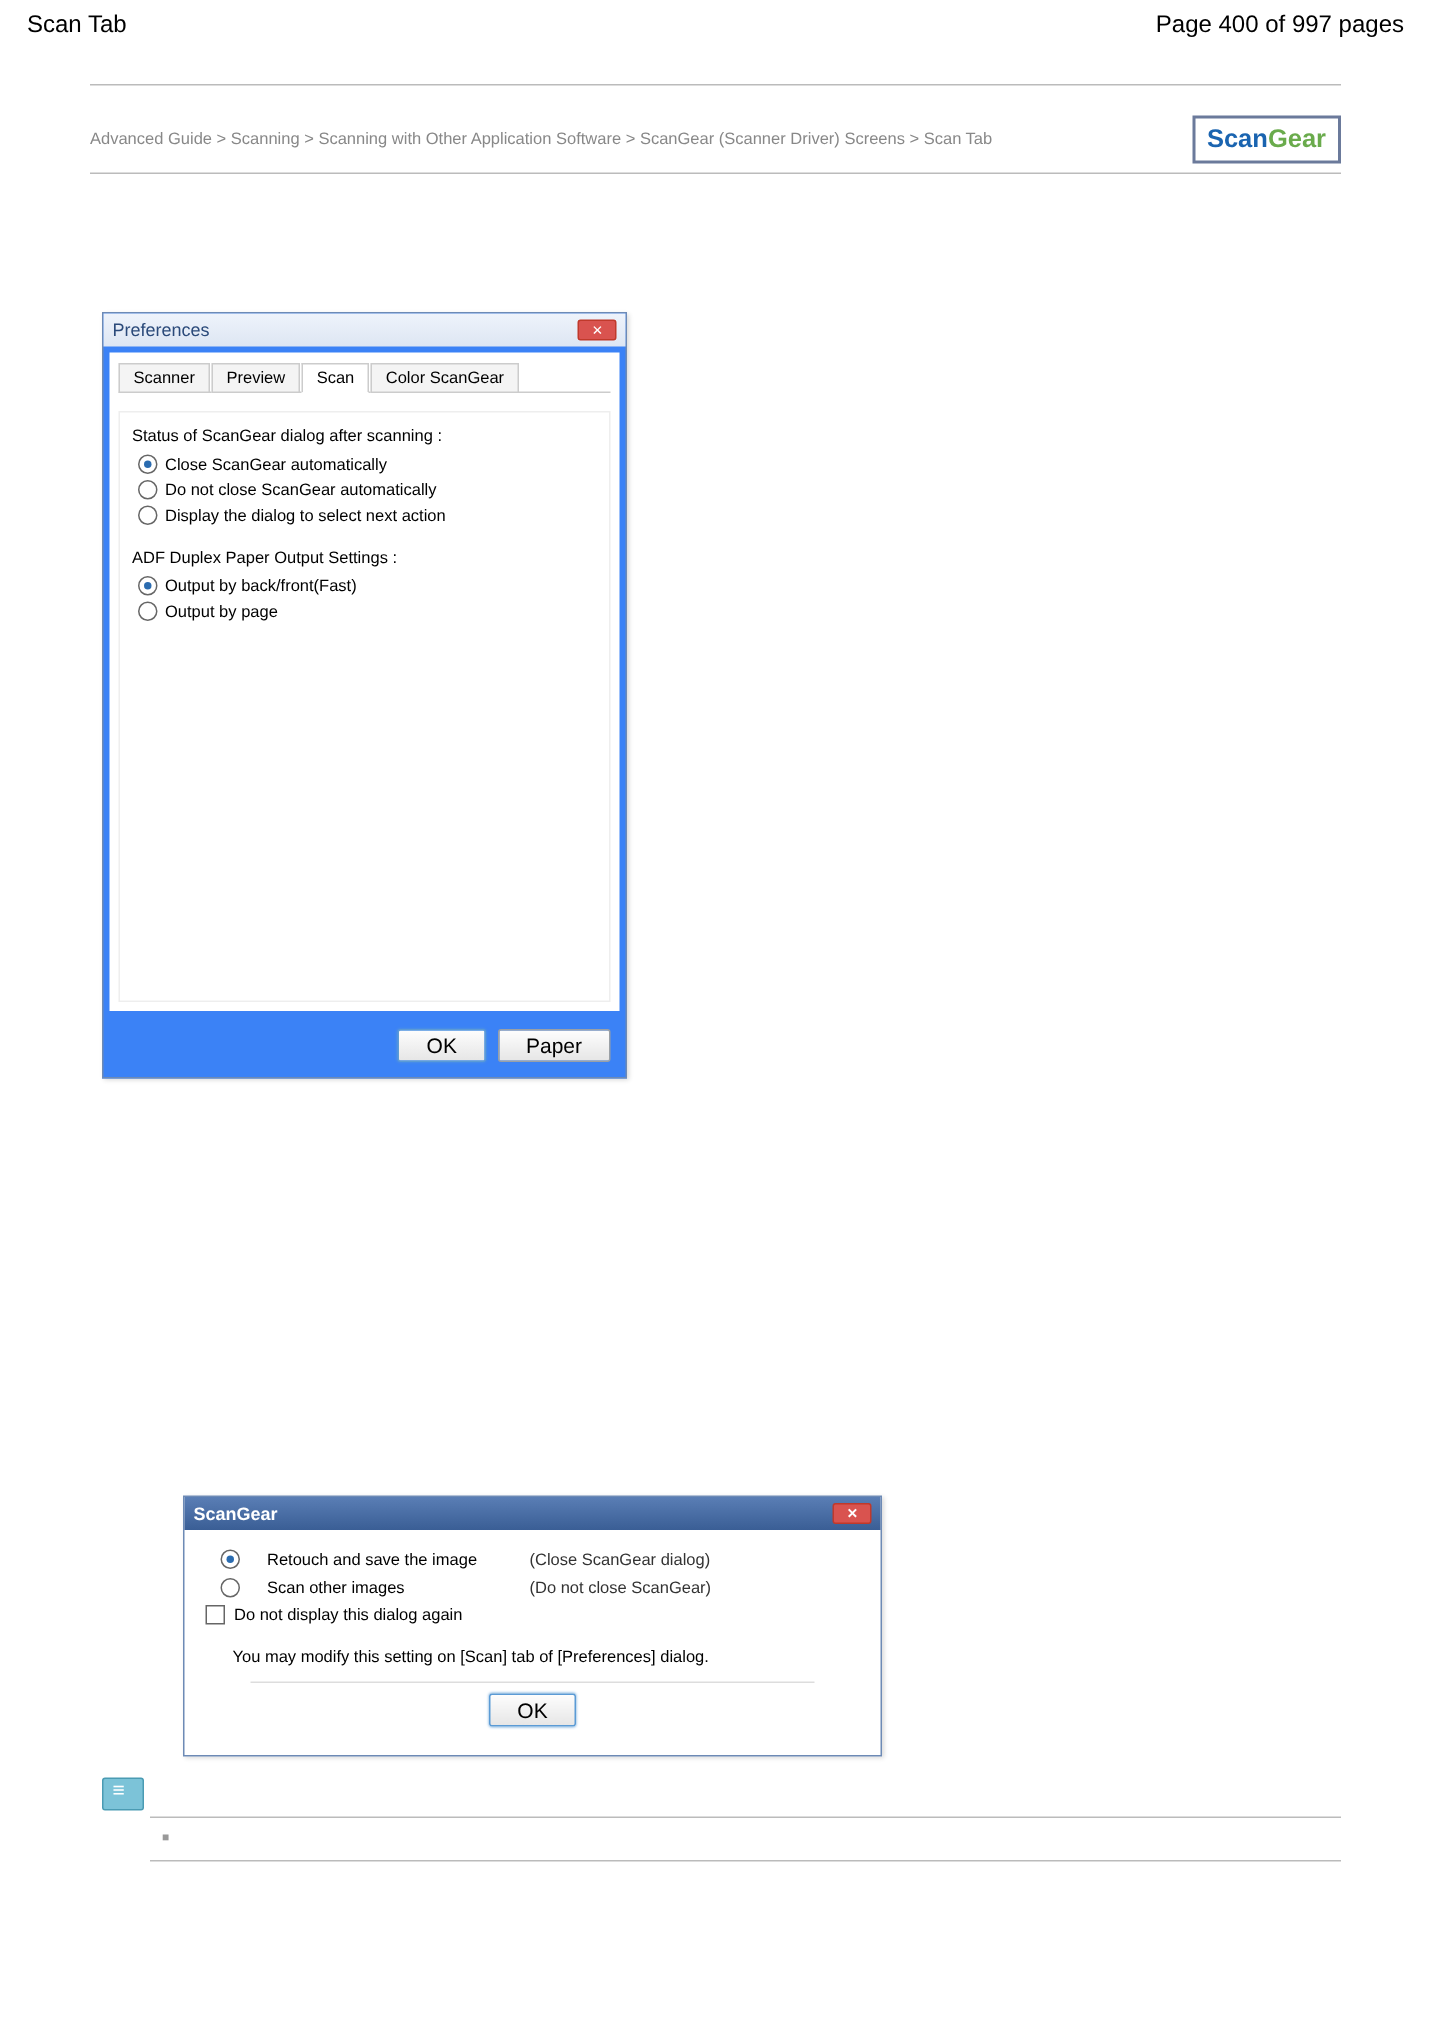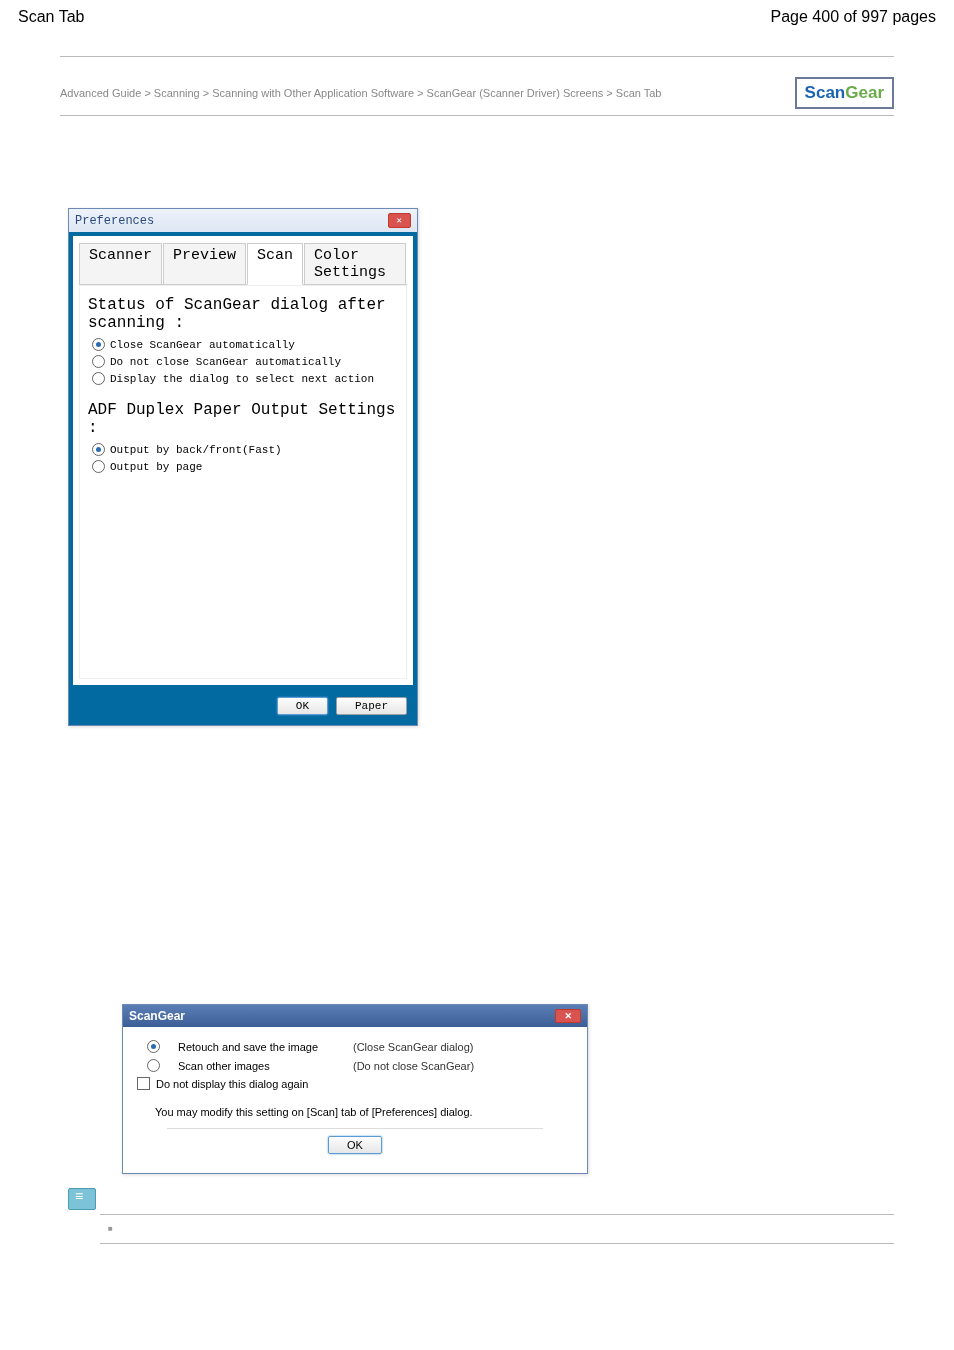--- a/index.html
+++ b/index.html
@@ -63,25 +63,24 @@
     color: #fff;
     font-size: 12px;
     line-height: 1.6;
     margin-bottom: 12px;
   }
 
   
   .dlg {
     width: 348px;
     border: 1px solid #6d8ab5;
-    background: #0369a1;
+    background: #3b82f6;
     margin-left: 8px;
     margin-bottom: 20px;
     box-shadow: 1px 1px 3px rgba(0,0,0,0.15);
-    font-family: Liberation Mono, monospace;
   }
   .dlg-title {
     display: flex;
     justify-content: space-between;
     align-items: center;
     padding: 4px 6px;
     font-size: 12px;
     color: #2b4a7a;
     background: linear-gradient(#eef3fb, #dde6f3);
   }
@@ -94,39 +93,39 @@
     border: 1px solid #c0392b;
     cursor: pointer;
   }
   .dlg-body {
     background: #fff;
     margin: 4px;
     padding: 6px;
   }
   .tabs-row {
     display: flex;
-    font-size: 15px;
+    font-size: 11px;
     border-bottom: 1px solid #ccc;
-    margin-bottom: 0;
+    margin-bottom: 12px;
   }
   .tab {
     padding: 3px 9px;
     border: 1px solid #ccc;
     background: #f4f4f4;
     margin-right: 1px;
     cursor: pointer;
     position: relative;
     top: 1px;
   }
   .tab.active {
     background: #fff;
     border-bottom: 1px solid #fff;
   }
   .group-label {
-    font-size: 16px;
+    font-size: 11px;
     margin: 4px 0 4px 2px;
   }
   .radio-row {
     display: flex;
     align-items: center;
     font-size: 11px;
     padding: 2px 0 2px 6px;
     gap: 5px;
   }
   .radio {
@@ -154,21 +153,21 @@
     border: 1px solid #eee;
     padding: 6px;
   }
   .dlg-footer {
     display: flex;
     justify-content: flex-end;
     gap: 8px;
     padding: 8px 10px 10px 0;
   }
   .win-btn {
-    font-size: 11px;
+    font-size: 14px;
     padding: 2px 18px;
     border: 1px solid #9aa0a6;
     background: linear-gradient(#fdfdfd, #e6e6e6);
     cursor: pointer;
     border-radius: 2px;
   }
   .win-btn.primary {
     border: 1px solid #5b9bd5;
     box-shadow: 0 0 2px #5b9bd5;
   }
@@ -311,21 +310,21 @@
   <div class="dlg">
     <div class="dlg-title">
       <span>Preferences</span>
       <span class="close-btn">✕</span>
     </div>
     <div class="dlg-body">
       <div class="tabs-row">
         <div class="tab">Scanner</div>
         <div class="tab">Preview</div>
         <div class="tab active">Scan</div>
-        <div class="tab">Color Settings</div>
+        <div class="tab">Color ScanGear</div>
       </div>
       <div class="in-tab-panel">
         <div class="group-label">Status of ScanGear dialog after scanning :</div>
         <div class="radio-row">
           <span class="radio selected"></span>
           <span>Close ScanGear automatically</span>
         </div>
         <div class="radio-row">
           <span class="radio"></span>
           <span>Do not close ScanGear automatically</span>

